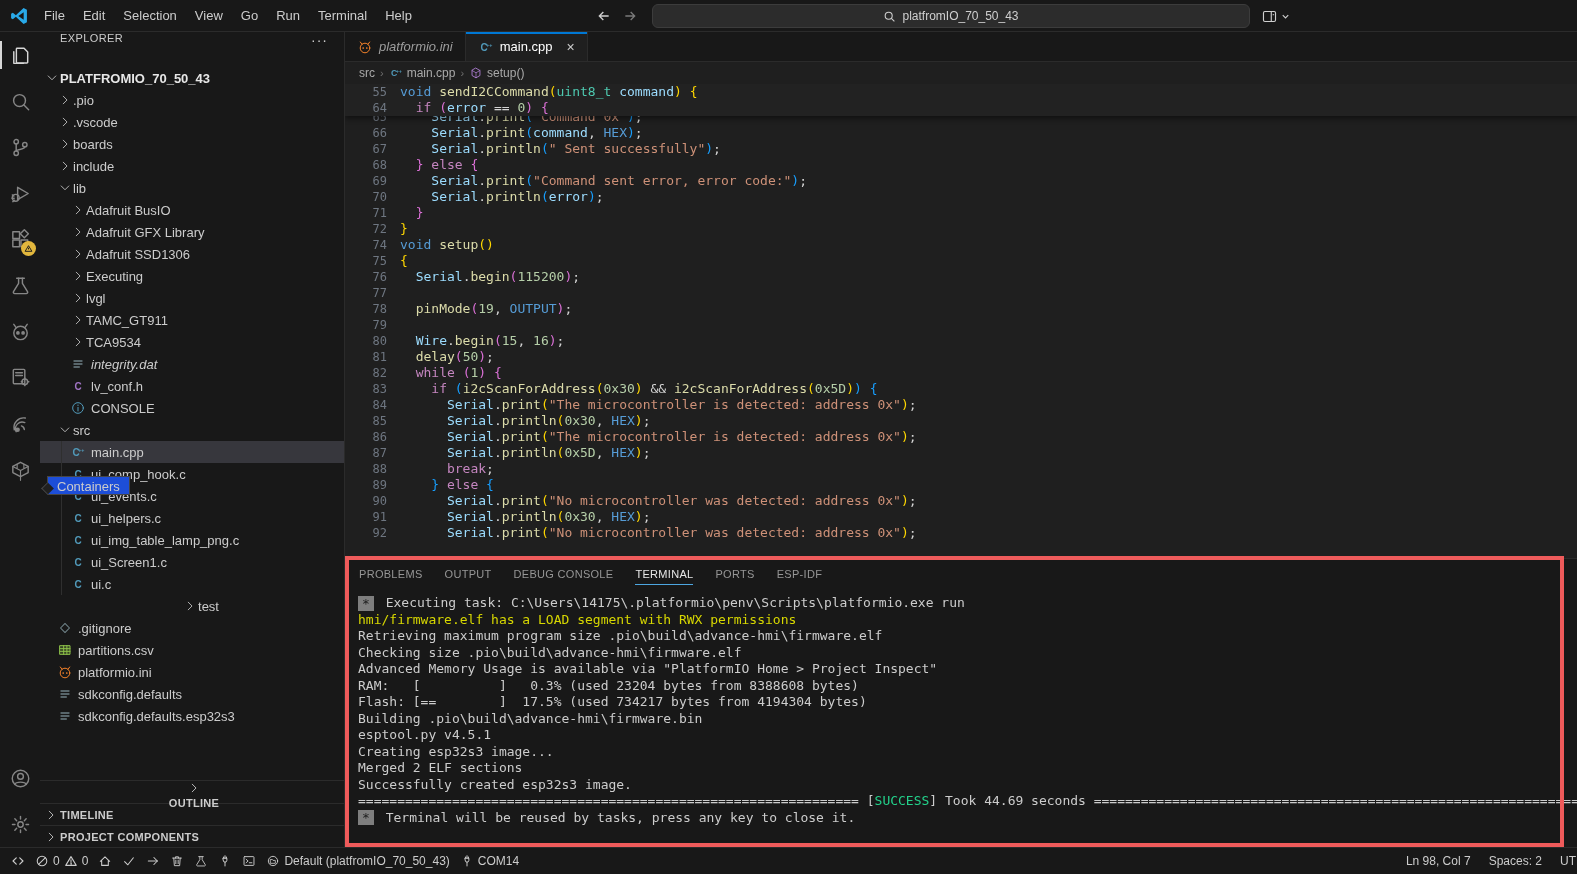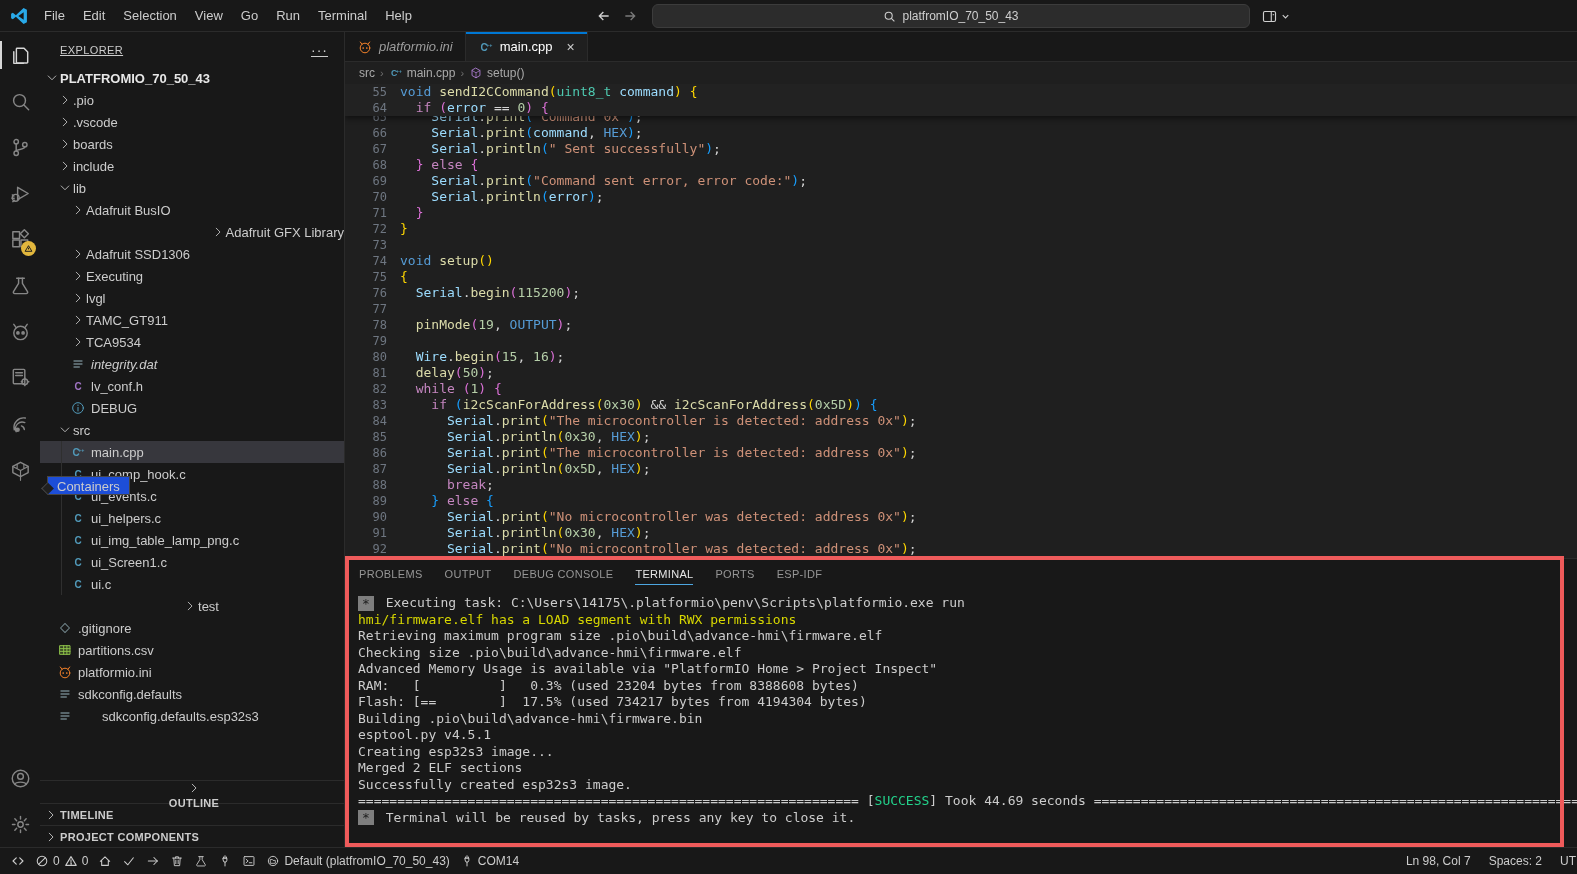--- a/index.html
+++ b/index.html
@@ -34,21 +34,21 @@
   
   .activitybar { width:40px; background:#181818; display:flex; flex-direction:column; align-items:stretch; flex:none; }
   .ab-item { height:46px; display:flex; align-items:center; justify-content:center; color:#868686; position:relative; }
   .ab-item.active { color:#d7d7d7; }
   .ab-item.active::before { content:""; position:absolute; left:0; top:9px; bottom:9px; width:2px; background:#d7d7d7; }
   .ab-badge { position:absolute; right:4px; bottom:6px; width:15px; height:15px; border-radius:50%; background:#e2b73d; color:#1f1f1f; display:flex; align-items:center; justify-content:center; }
   .ab-spacer { flex:1; }
 
   
   .sidebar { width:305px; background:#181818; border-right:1px solid #2b2b2b; display:flex; flex-direction:column; flex:none; position:relative; }
-  .sb-header { height:35px; display:flex; align-items:center; padding:0 16px 0 20px; color:#cccccc; font-size:11px; letter-spacing:.4px;text-decoration:underline; }
+  .sb-header { height:35px; display:flex; padding:0 16px 0 20px; color:#cccccc; font-size:11px; letter-spacing:.4px; }
   .sb-header .grow { flex:1; }
   .sb-tree { flex:1; overflow:hidden; }
   .tree-row { height:22px; display:flex; align-items:center; white-space:nowrap; color:#cccccc; position:relative; }
   .tree-row.selected { background:#37373d; }
   .tree-row .chev { width:16px; color:#c5c5c5; flex:none; }
   .tree-row .ficon { width:16px; margin-right:5px; flex:none; display:flex; justify-content:center; }
   .tree-row.bold { font-weight:bold; color:#e7e7e7; }
   .guide::before { content:""; position:absolute; left:21px; top:0; bottom:0; width:1px; background:#2f2f2f; }
   .sb-sections { border-top:1px solid #2b2b2b; }
   .sb-section { height:22px; display:flex; align-items:center; gap:2px; padding-left:4px; border-top:1px solid #2b2b2b; font-size:11px; font-weight:bold; color:#cccccc; letter-spacing:.3px; }
@@ -346,21 +346,21 @@
             <span>lib</span>
           </div>
           <div class="tree-row" style="padding-left: 30px;">
             <span class="icn chev">
               <svg width="14" height="14" viewBox="0 0 24 24" fill="none" stroke="currentColor" stroke-width="1.5" stroke-linecap="round" stroke-linejoin="round">
                 <polyline points="9,5.5 15.5,12 9,18.5"></polyline>
               </svg>
             </span>
             <span>Adafruit BusIO</span>
           </div>
-          <div class="tree-row" style="padding-left: 30px; justify-content: flex-end;">
+          <div class="tree-row" style="padding-left: 30px;">
             <span class="icn chev">
               <svg width="14" height="14" viewBox="0 0 24 24" fill="none" stroke="currentColor" stroke-width="1.5" stroke-linecap="round" stroke-linejoin="round">
                 <polyline points="9,5.5 15.5,12 9,18.5"></polyline>
               </svg>
             </span>
             <span>Adafruit GFX Library</span>
           </div>
           <div class="tree-row" style="padding-left: 30px;">
             <span class="icn chev">
               <svg width="14" height="14" viewBox="0 0 24 24" fill="none" stroke="currentColor" stroke-width="1.5" stroke-linecap="round" stroke-linejoin="round">
@@ -418,21 +418,21 @@
             <span>lv_conf.h</span>
           </div>
           <div class="tree-row" style="padding-left: 30px;">
             <span class="icn ficon" style="color: rgb(81, 154, 186);">
               <svg width="16" height="16" viewBox="0 0 24 24" fill="none" stroke="currentColor" stroke-width="1.5" stroke-linecap="round" stroke-linejoin="round">
                 <circle cx="12" cy="12" r="8"></circle>
                 <line x1="12" y1="11" x2="12" y2="16.5"></line>
                 <circle cx="12" cy="7.8" r="1" fill="currentColor" stroke="none"></circle>
               </svg>
             </span>
-            <span>DEBUG</span>
+            <span>CONSOLE</span>
           </div>
           <div class="tree-row" style="padding-left: 17px;">
             <span class="icn chev">
               <svg width="14" height="14" viewBox="0 0 24 24" fill="none" stroke="currentColor" stroke-width="1.5" stroke-linecap="round" stroke-linejoin="round">
                 <polyline points="5.5,8.5 12,15 18.5,8.5"></polyline>
               </svg>
             </span>
             <span>src</span>
           </div>
           <div class="tree-row selected guide" style="padding-left: 30px;">
@@ -530,21 +530,21 @@
             <span>platformio.ini</span>
           </div>
           <div class="tree-row" style="padding-left: 17px;">
             <span class="icn ficon" style="color: rgb(109, 128, 134);">
               <svg width="16" height="16" viewBox="0 0 24 24" fill="none" stroke="currentColor" stroke-width="1.5" stroke-linecap="round" stroke-linejoin="round">
                 <path d="M6 7.5h12M6 12h12M6 16.5h8" stroke-width="2"></path>
               </svg>
             </span>
             <span>sdkconfig.defaults</span>
           </div>
-          <div class="tree-row" style="padding-left: 17px; gap: 24px;">
+          <div class="tree-row" style="padding-left: 17px;">
             <span class="icn ficon" style="color: rgb(109, 128, 134);">
               <svg width="16" height="16" viewBox="0 0 24 24" fill="none" stroke="currentColor" stroke-width="1.5" stroke-linecap="round" stroke-linejoin="round">
                 <path d="M6 7.5h12M6 12h12M6 16.5h8" stroke-width="2"></path>
               </svg>
             </span>
             <span>sdkconfig.defaults.esp32s3</span>
           </div>
         </div>
       <div class="sb-sections">
           <div class="sb-section">
@@ -634,21 +634,20 @@
             </div>
           </div>
         <div id="codeLines">
             <div class="code-line"><span class="ln">66</span><span class="ltxt"><span class="tk-d">    </span><span class="tk-va">Serial</span><span class="tk-d">.</span><span class="tk-fn">print</span><span class="tk-b3">(</span><span class="tk-va">command</span><span class="tk-d">, </span><span class="tk-kw">HEX</span><span class="tk-b3">)</span><span class="tk-d">;</span></span></div>
             <div class="code-line"><span class="ln">67</span><span class="ltxt"><span class="tk-d">    </span><span class="tk-va">Serial</span><span class="tk-d">.</span><span class="tk-fn">println</span><span class="tk-b3">(</span><span class="tk-st">" Sent successfully"</span><span class="tk-b3">)</span><span class="tk-d">;</span></span></div>
             <div class="code-line"><span class="ln">68</span><span class="ltxt"><span class="tk-d">  </span><span class="tk-b2">}</span><span class="tk-d"> </span><span class="tk-ct">else</span><span class="tk-d"> </span><span class="tk-b2">{</span></span></div>
             <div class="code-line"><span class="ln">69</span><span class="ltxt"><span class="tk-d">    </span><span class="tk-va">Serial</span><span class="tk-d">.</span><span class="tk-fn">print</span><span class="tk-b3">(</span><span class="tk-st">"Command sent error, error code:"</span><span class="tk-b3">)</span><span class="tk-d">;</span></span></div>
             <div class="code-line"><span class="ln">70</span><span class="ltxt"><span class="tk-d">    </span><span class="tk-va">Serial</span><span class="tk-d">.</span><span class="tk-fn">println</span><span class="tk-b3">(</span><span class="tk-va">error</span><span class="tk-b3">)</span><span class="tk-d">;</span></span></div>
             <div class="code-line"><span class="ln">71</span><span class="ltxt"><span class="tk-d">  </span><span class="tk-b2">}</span></span></div>
             <div class="code-line"><span class="ln">72</span><span class="ltxt"><span class="tk-b1">}</span></span></div>
-            <div class="code-line"><span class="ln">73</span><span class="ltxt"></span></div>
             <div class="code-line"><span class="ln">74</span><span class="ltxt"><span class="tk-kw">void</span><span class="tk-d"> </span><span class="tk-fn">setup</span><span class="tk-b1">()</span></span></div>
             <div class="code-line"><span class="ln">75</span><span class="ltxt"><span class="tk-b1">{</span></span></div>
             <div class="code-line"><span class="ln">76</span><span class="ltxt"><span class="tk-d">  </span><span class="tk-va">Serial</span><span class="tk-d">.</span><span class="tk-fn">begin</span><span class="tk-b2">(</span><span class="tk-nu">115200</span><span class="tk-b2">)</span><span class="tk-d">;</span></span></div>
             <div class="code-line"><span class="ln">77</span><span class="ltxt"></span></div>
             <div class="code-line"><span class="ln">78</span><span class="ltxt"><span class="tk-d">  </span><span class="tk-fn">pinMode</span><span class="tk-b2">(</span><span class="tk-nu">19</span><span class="tk-d">, </span><span class="tk-kw">OUTPUT</span><span class="tk-b2">)</span><span class="tk-d">;</span></span></div>
             <div class="code-line"><span class="ln">79</span><span class="ltxt"></span></div>
             <div class="code-line"><span class="ln">80</span><span class="ltxt"><span class="tk-d">  </span><span class="tk-va">Wire</span><span class="tk-d">.</span><span class="tk-fn">begin</span><span class="tk-b2">(</span><span class="tk-nu">15</span><span class="tk-d">, </span><span class="tk-nu">16</span><span class="tk-b2">)</span><span class="tk-d">;</span></span></div>
             <div class="code-line"><span class="ln">81</span><span class="ltxt"><span class="tk-d">  </span><span class="tk-fn">delay</span><span class="tk-b2">(</span><span class="tk-nu">50</span><span class="tk-b2">)</span><span class="tk-d">;</span></span></div>
             <div class="code-line"><span class="ln">82</span><span class="ltxt"><span class="tk-d">  </span><span class="tk-ct">while</span><span class="tk-d"> </span><span class="tk-b2">(</span><span class="tk-nu">1</span><span class="tk-b2">)</span><span class="tk-d"> </span><span class="tk-b2">{</span></span></div>
             <div class="code-line"><span class="ln">83</span><span class="ltxt"><span class="tk-d">    </span><span class="tk-ct">if</span><span class="tk-d"> </span><span class="tk-b3">(</span><span class="tk-fn">i2cScanForAddress</span><span class="tk-b1">(</span><span class="tk-nu">0x30</span><span class="tk-b1">)</span><span class="tk-d"> &amp;&amp; </span><span class="tk-fn">i2cScanForAddress</span><span class="tk-b1">(</span><span class="tk-nu">0x5D</span><span class="tk-b1">)</span><span class="tk-b3">)</span><span class="tk-d"> </span><span class="tk-b3">{</span></span></div>

